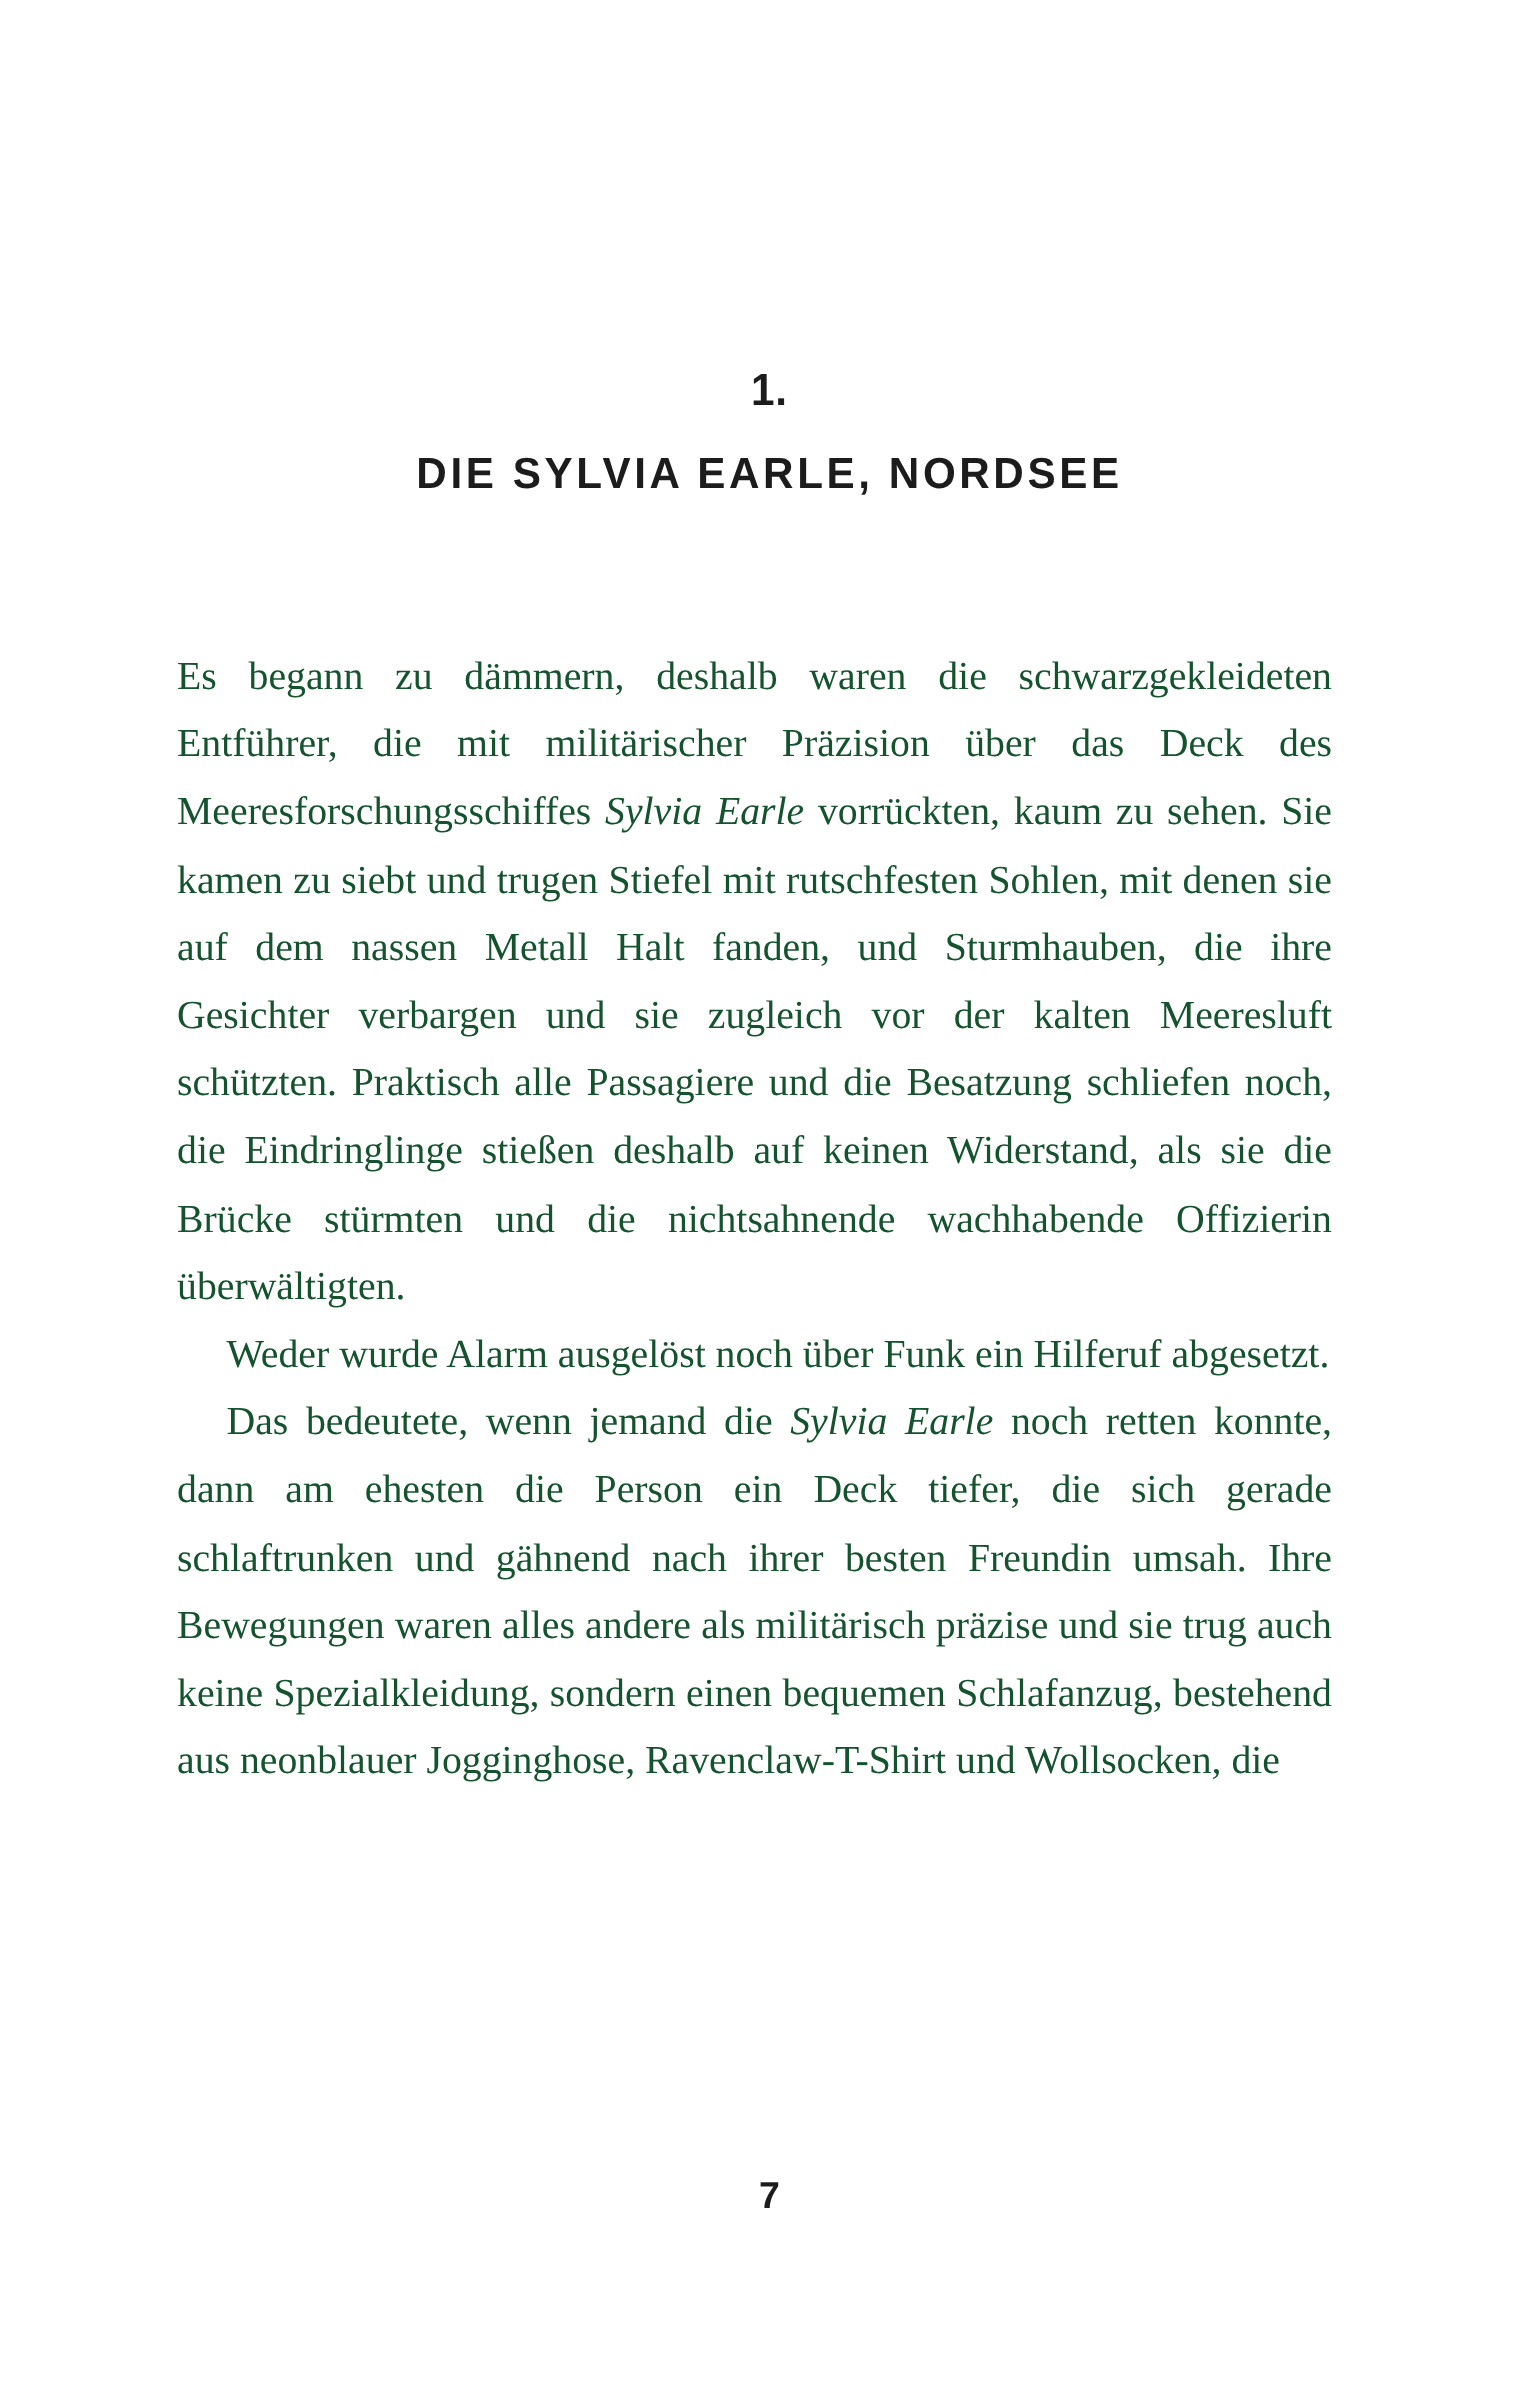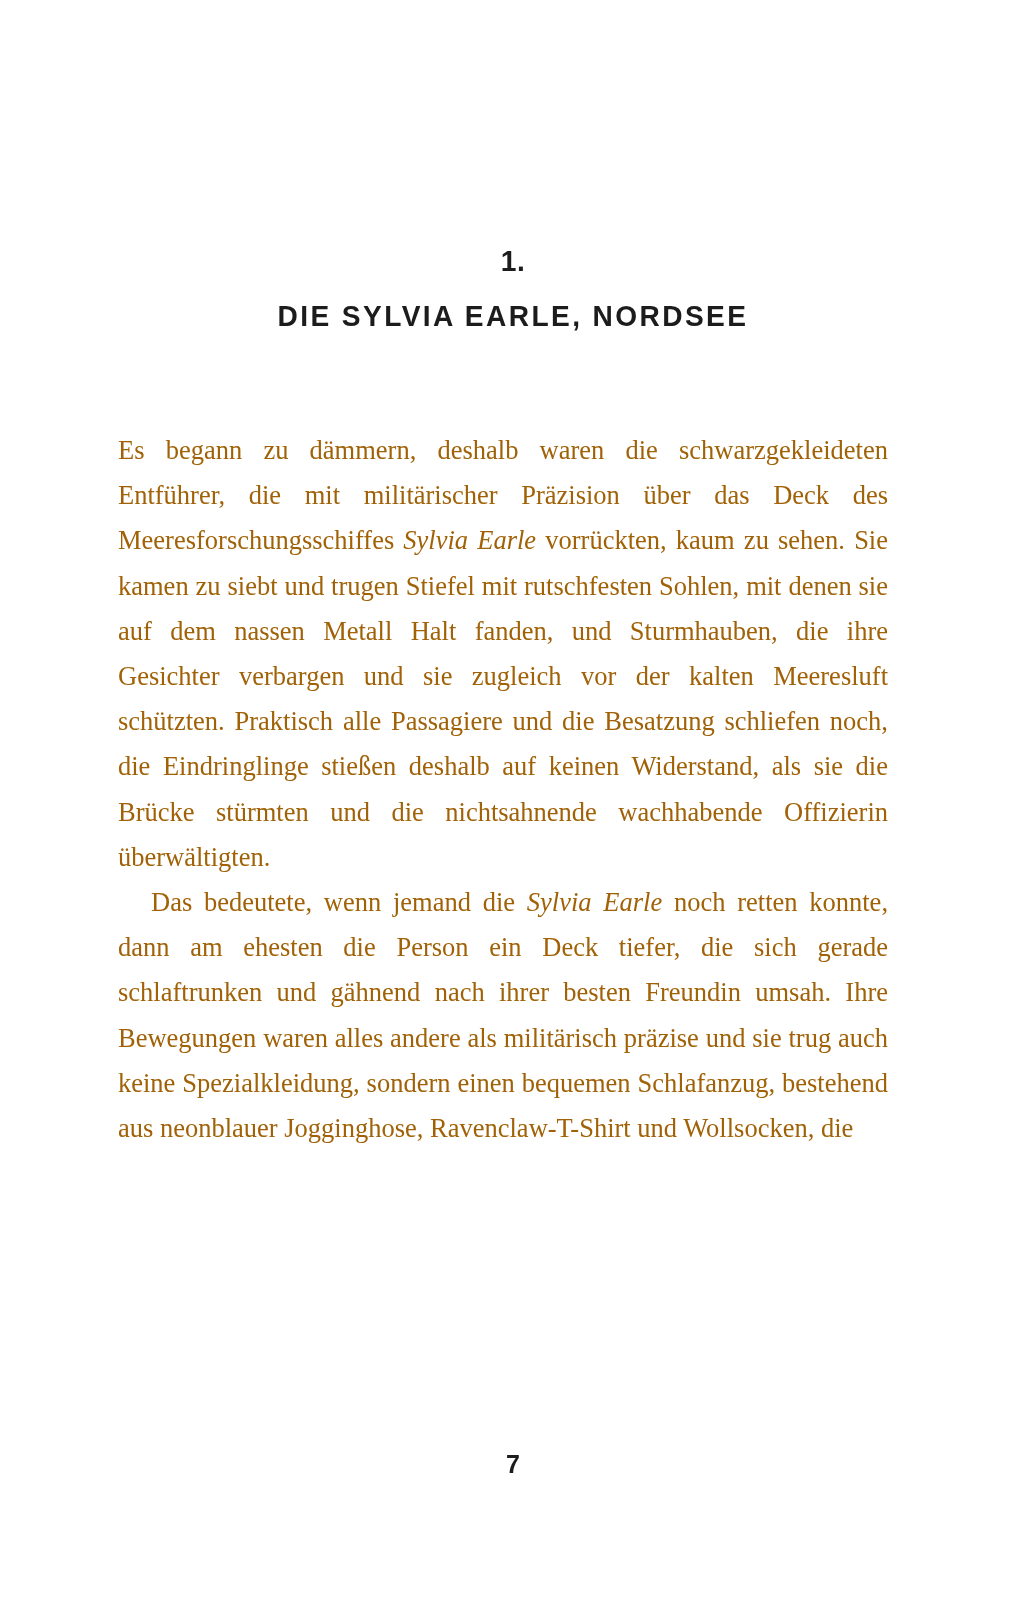--- a/index.html
+++ b/index.html
@@ -60,21 +60,21 @@
     position: absolute;
     left: 118px;
     top: 428px;
     width: 770px;
   }
 
   .body-paragraph {
     font-family: "Liberation Serif", "DejaVu Serif", serif;
     font-size: 26.5px;
     line-height: 45.2px;
-    color: #a16207;
+    color: #14532d;
     text-align: justify;
     text-justify: inter-word;
     margin: 0;
     hyphens: manual;
     -webkit-hyphens: manual;
   }
 
   .body-paragraph.indented {
     text-indent: 33px;
   }
@@ -103,18 +103,19 @@
 
 <div class="page">
 
   <div class="chapter-head">
     <div class="chapter-number">1.</div>
     <h1 class="chapter-title">DIE SYLVIA EARLE, NORDSEE</h1>
   </div>
 
   <div class="body-column">
       <p class="body-paragraph"><span>Es begann zu dämmern, deshalb waren die schwarzgekleideten Entführer, die mit militärischer Präzision über das Deck des Meeresforschungsschiffes </span><em>Sylvia Earle</em><span> vorrückten, kaum zu sehen. Sie kamen zu siebt und trugen Stiefel mit rutschfesten Sohlen, mit denen sie auf dem nassen Metall Halt fanden, und Sturmhauben, die ihre Gesichter verbargen und sie zugleich vor der kalten Meeresluft schützten. Praktisch alle Passagiere und die Besatzung schliefen noch, die Eindringlinge stießen deshalb auf keinen Widerstand, als sie die Brücke stürmten und die nichtsahnende wachhabende Offizierin überwältigten.</span></p>
+      <p class="body-paragraph indented"><span>Weder wurde Alarm ausgelöst noch über Funk ein Hilferuf abgesetzt.</span></p>
       <p class="body-paragraph indented"><span>Das bedeutete, wenn jemand die </span><em>Sylvia Earle</em><span> noch retten konnte, dann am ehesten die Person ein Deck tiefer, die sich gerade schlaftrunken und gähnend nach ihrer besten Freundin umsah. Ihre Bewegungen waren alles andere als militärisch präzise und sie trug auch keine Spezialkleidung, sondern einen bequemen Schlafanzug, bestehend aus neonblauer Jogginghose, Ravenclaw-T-Shirt und Wollsocken, die</span></p>
     </div>
 
   <div class="folio">7</div>
 
 </div>
 
 </body></html>

